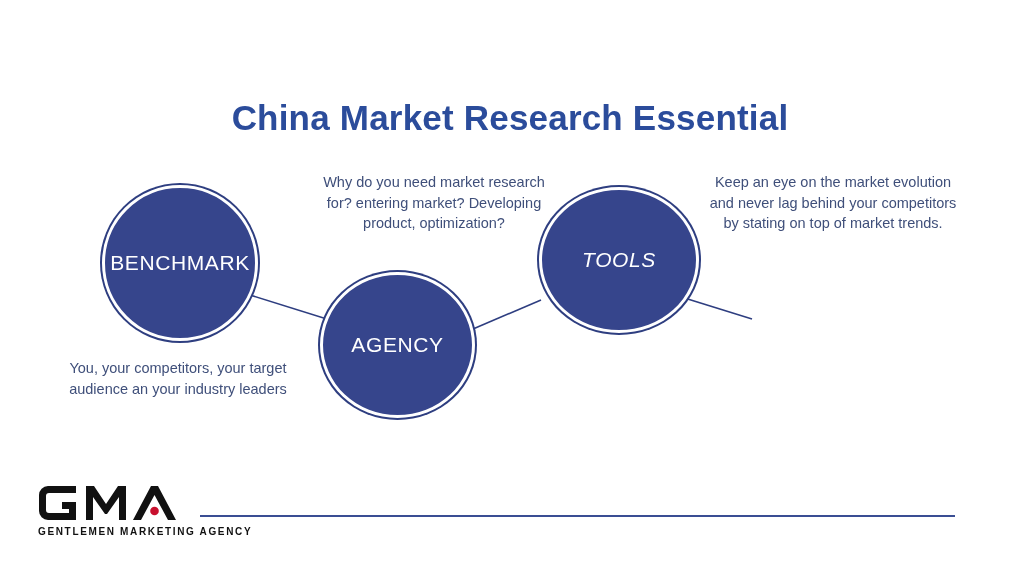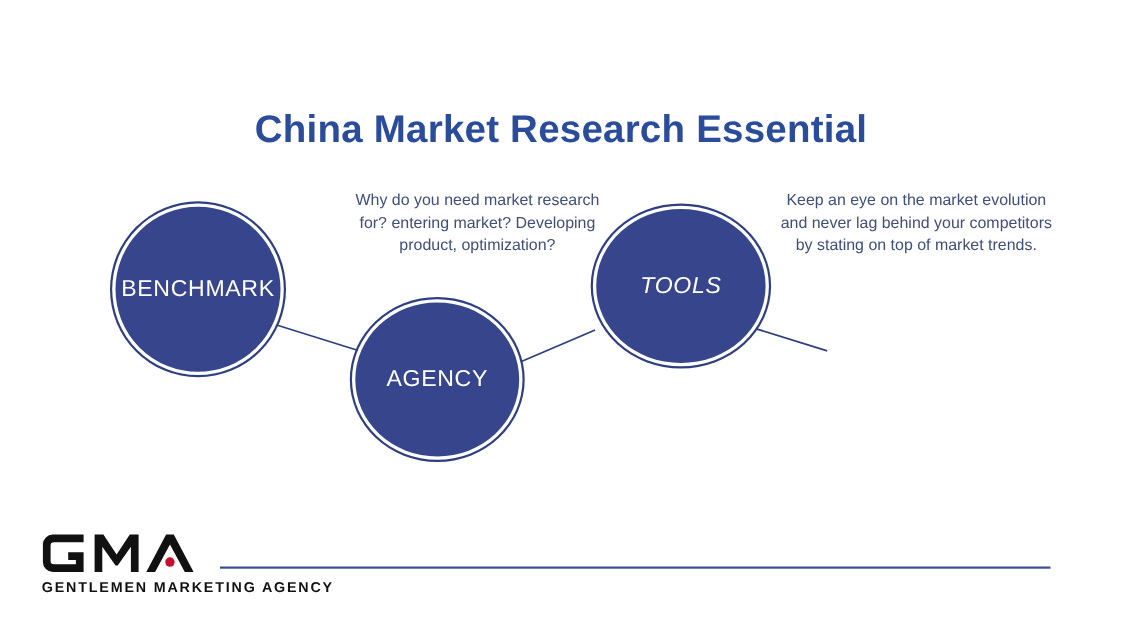--- a/index.html
+++ b/index.html
@@ -77,21 +77,21 @@
   .logo-wrap {
     position:absolute;
     left:38px; top:482px;
     width:152px;
   }
   .logo-mark {
     display:block;
   }
   .logo-sub {
     margin-top:4px;
-    font-size:13px;
+    font-size:10px;
     font-weight:bold;
     color:#111111;
     letter-spacing:1.65px;
     text-align:left;
     white-space:nowrap;
   }
   .footer-rule {
     position:absolute;
     left:200px; top:515px;
     width:755px; height:1.6px;
@@ -117,20 +117,21 @@
 
   <div class="node" id="node-goals">
     <span class="node-label">AGENCY</span>
   </div>
 
   <div class="node" id="node-tools">
     <span class="node-label">TOOLS</span>
   </div>
 
 
+  <div class="caption" id="caption-benchmark">You, your competitors, your target audience an your industry leaders</div>
 
   <div class="caption" id="caption-goals">Why do you need market research for? entering market? Developing product, optimization?</div>
 
 
   <div class="caption" id="caption-monitoring">Keep an eye on the market evolution and never lag behind your competitors by stating on top of market trends.</div>
 
   <div class="logo-wrap">
     <svg class="logo-mark" viewBox="0 0 152 40" width="152" height="40">
 
       <path d="M38 4 H10 A9 9 0 0 0 1 13 V29 A9 9 0 0 0 10 38 H38 V20 H24 V27 H31 V31 H11 A3 3 0 0 1 8 28 V14 A3 3 0 0 1 11 11 H38 Z" fill="#111111"></path>

